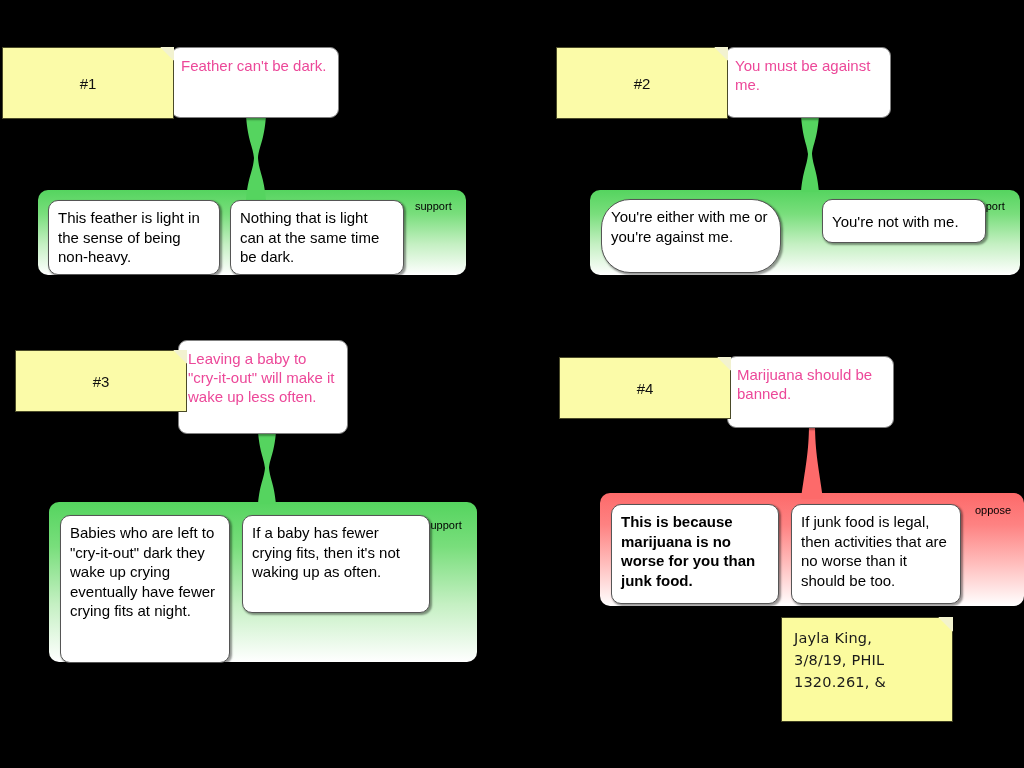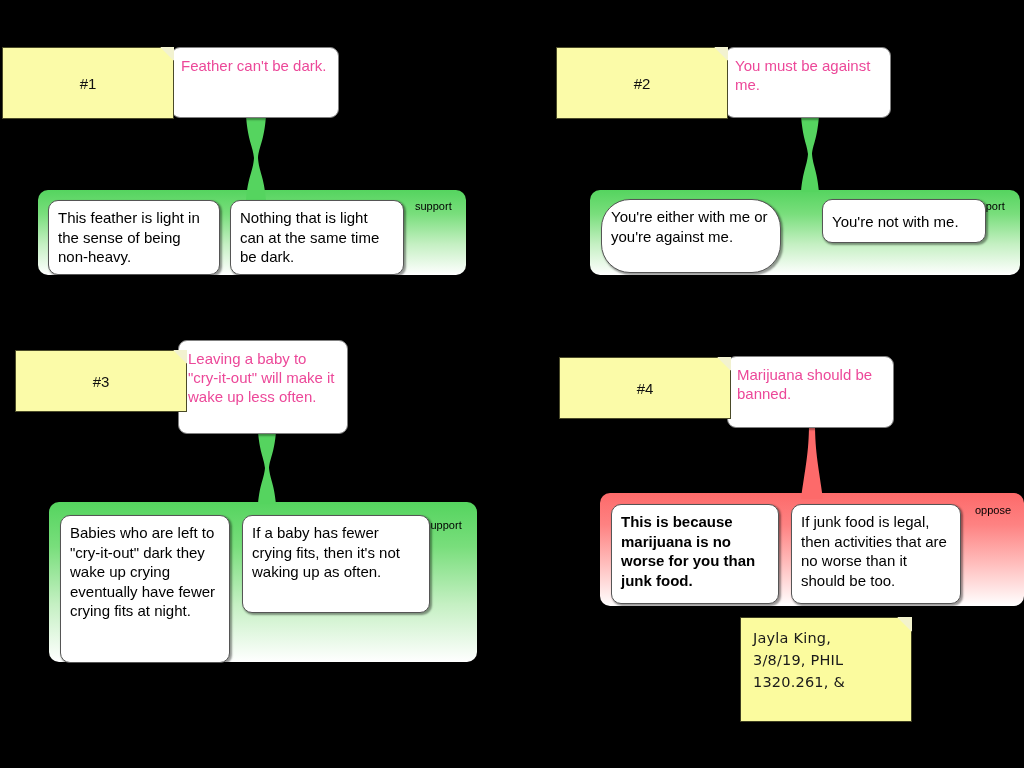--- a/index.html
+++ b/index.html
@@ -101,20 +101,21 @@
     background: #fbfb9e;
     border: 1px solid #3d3d20;
     color: #1a1a1a;
     font-family: "DejaVu Sans", sans-serif;
     font-size: 14.5px;
     line-height: 1.52;
     padding: 9px 10px 6px 12px;
     box-sizing: border-box;
     z-index: 6;
     letter-spacing: 0.2px;
+    margin-left: 41px;
   }
   .signature .fold {
     position: absolute;
     top: -1px;
     right: -1px;
     width: 14px;
     height: 14px;
     background: #f3f3cd;
     border-left: 1px solid #3d3d20;
     border-bottom: 1px solid #3d3d20;

